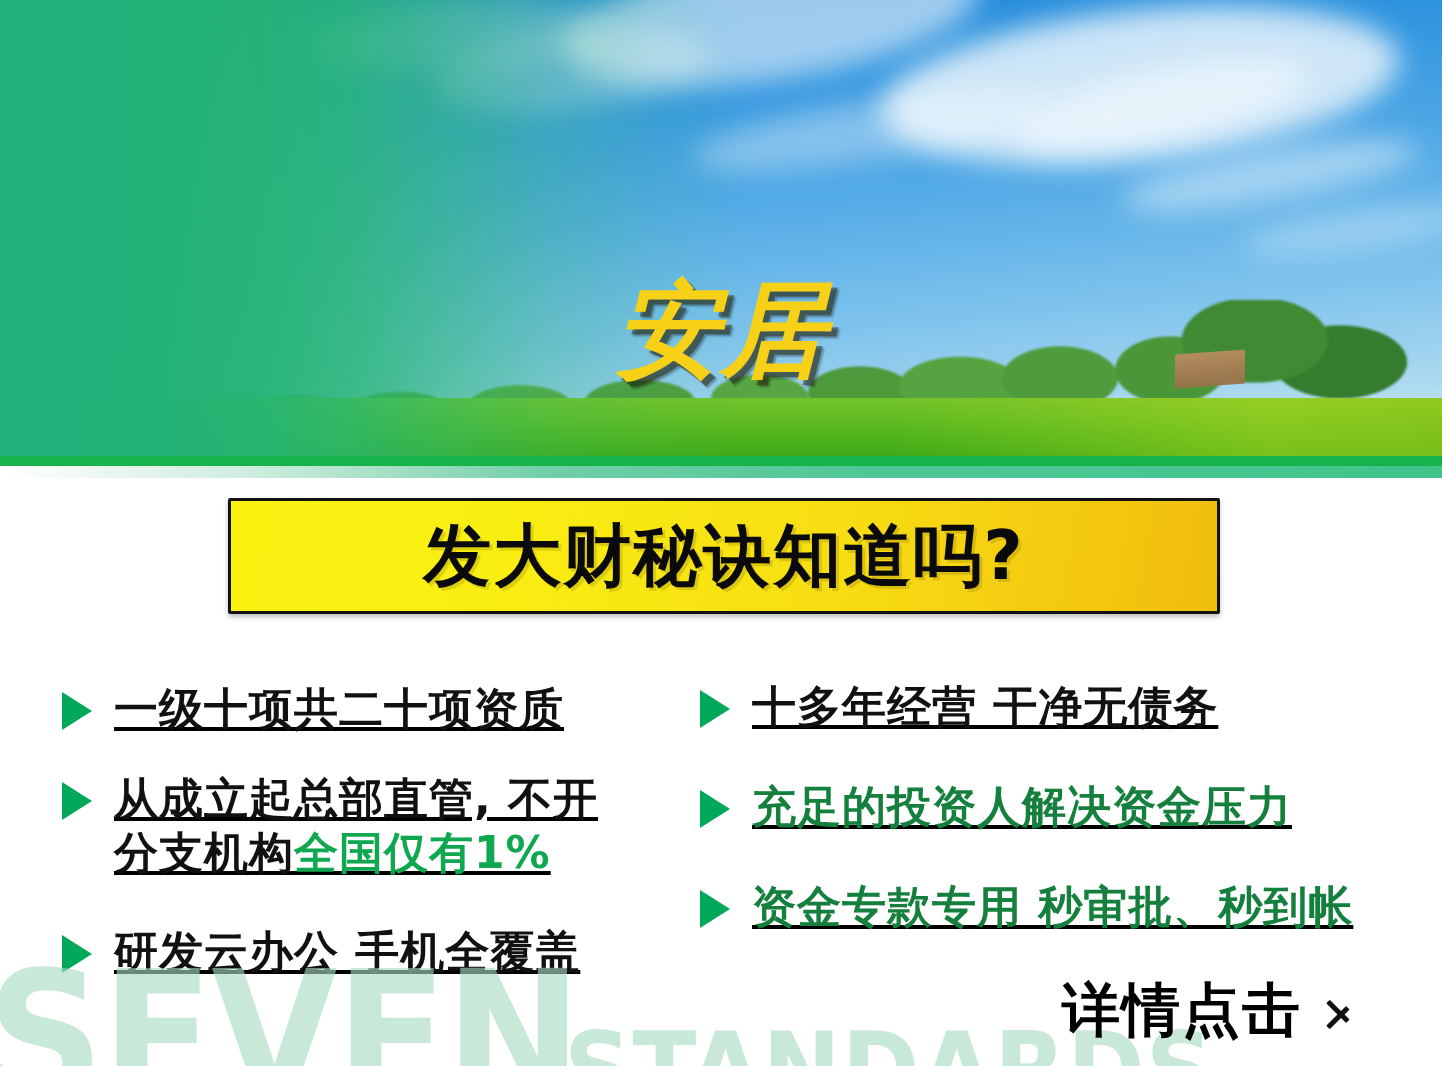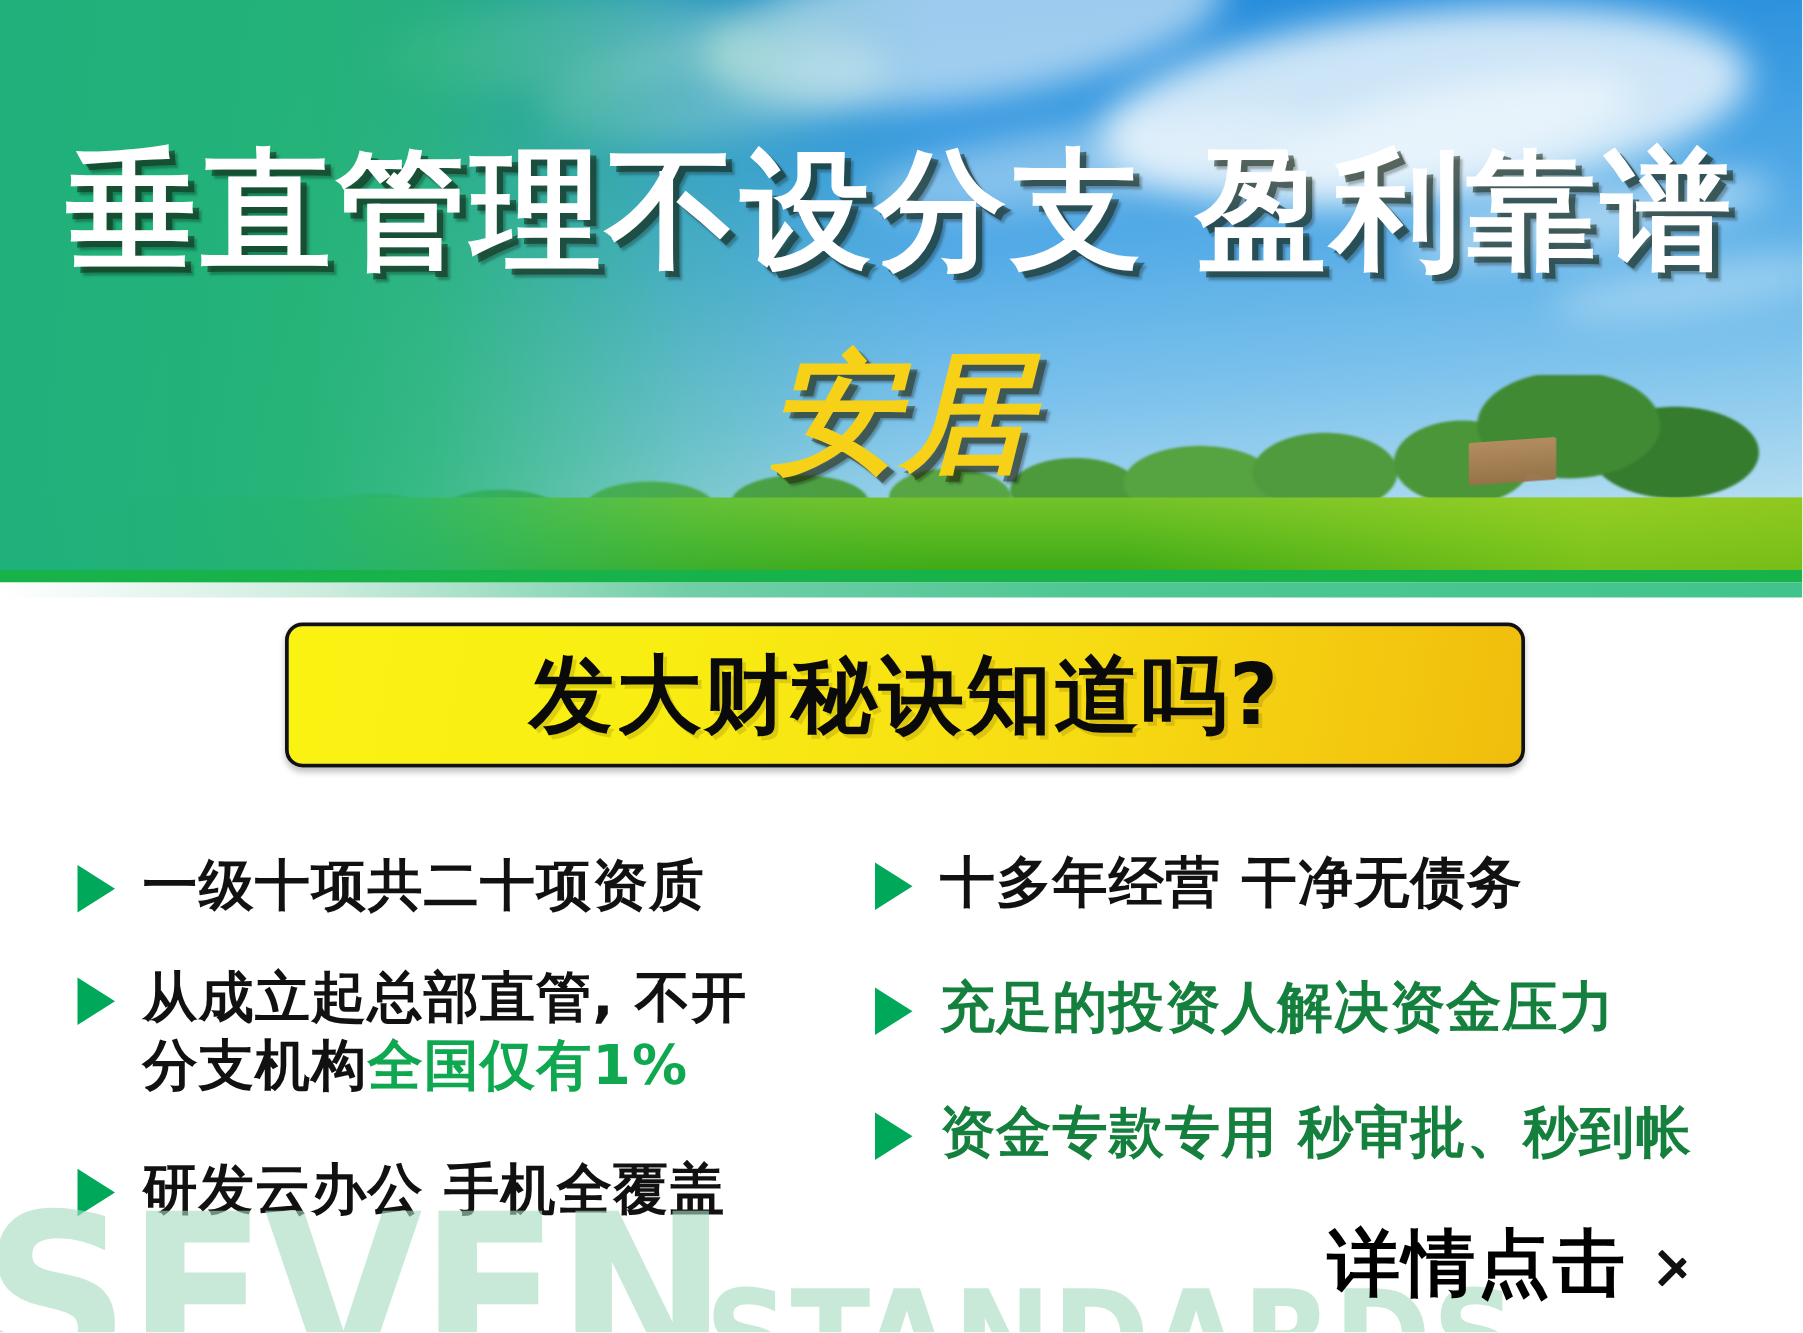--- a/index.html
+++ b/index.html
@@ -86,34 +86,34 @@
   .sub-gold{font-size:104px;line-height:1;font-weight:bold;color:#f7d117;
     font-family:"DejaVu Serif","Liberation Serif",serif;font-style:italic;
     text-shadow:5px 5px 0 rgba(40,40,10,.5),7px 7px 2px rgba(0,0,0,.3);
     letter-spacing:2px;position:relative;top:10px;}
   .sub-white{font-size:128px;line-height:1;font-weight:bold;color:#ffffff;letter-spacing:2px;
     font-family:"DejaVu Sans","Liberation Sans",sans-serif;
     text-shadow:6px 6px 0 rgba(20,40,20,.55),8px 8px 3px rgba(0,0,0,.28);}
 
   
   .ribbon{position:absolute;left:228px;top:498px;width:986px;height:110px;
-    border:3px solid #111111;border-radius:14px;
+    border:3px solid #111111;border-radius:2px;
     background:linear-gradient(100deg,#faf312 0%,#f9ee12 28%,#f7dd13 62%,#f3c70f 88%,#f0bd0d 100%);
     box-shadow:0 3px 5px rgba(0,0,0,.25);
     display:flex;align-items:center;justify-content:center;}
   .ribbon-text{font-size:68px;font-weight:bold;color:#0a0a0a;letter-spacing:2px;
     font-family:"DejaVu Sans","Liberation Sans",sans-serif;white-space:nowrap;
     text-shadow:3px 3px 0 rgba(120,100,0,.22);}
 
   
   .features{position:absolute;left:0;top:660px;width:1442px;height:320px;}
   .col{position:absolute;top:0;}
   .col-left{left:62px;width:630px;}
   .col-right{left:700px;width:720px;}
-  .feat{display:flex;align-items:flex-start;}
+  .feat{display:flex;align-items:flex-start;text-decoration:underline;}
   .tri{flex:0 0 auto;width:0;height:0;
     border-left:30px solid #00a85a;border-top:19px solid transparent;border-bottom:19px solid transparent;
     margin-top:10px;margin-right:22px;}
   .ftext{font-size:44px;line-height:1.22;font-weight:bold;color:#111111;letter-spacing:1px;
     font-family:"DejaVu Sans","Liberation Sans",sans-serif;}
   .ftext.green{color:#15803d;}
   .hl{color:#0fa74f;}
 
   
   .lf1{position:absolute;top:22px;left:0;}
@@ -159,21 +159,20 @@
     <div class="cloud c4"></div>
     <div class="cloud c5"></div>
     <div class="cloud c6"></div>
     <div class="cloud c7"></div>
     <div class="cloud c8"></div>
     <div class="treeline"></div>
     <div class="house"></div>
     <div class="grass"></div>
     <div class="greenfade"></div>
 
-    <div class="headline">垂直管理不设分支 盈利靠谱</div>
 
     <div class="subline">
       <span class="sub-gold">安居</span>
     </div>
   </div>
   <div class="hero-greenbar"></div>
   <div class="hero-fadebar"></div>
 
   <div class="ribbon">
     <span class="ribbon-text">发大财秘诀知道吗?</span>

